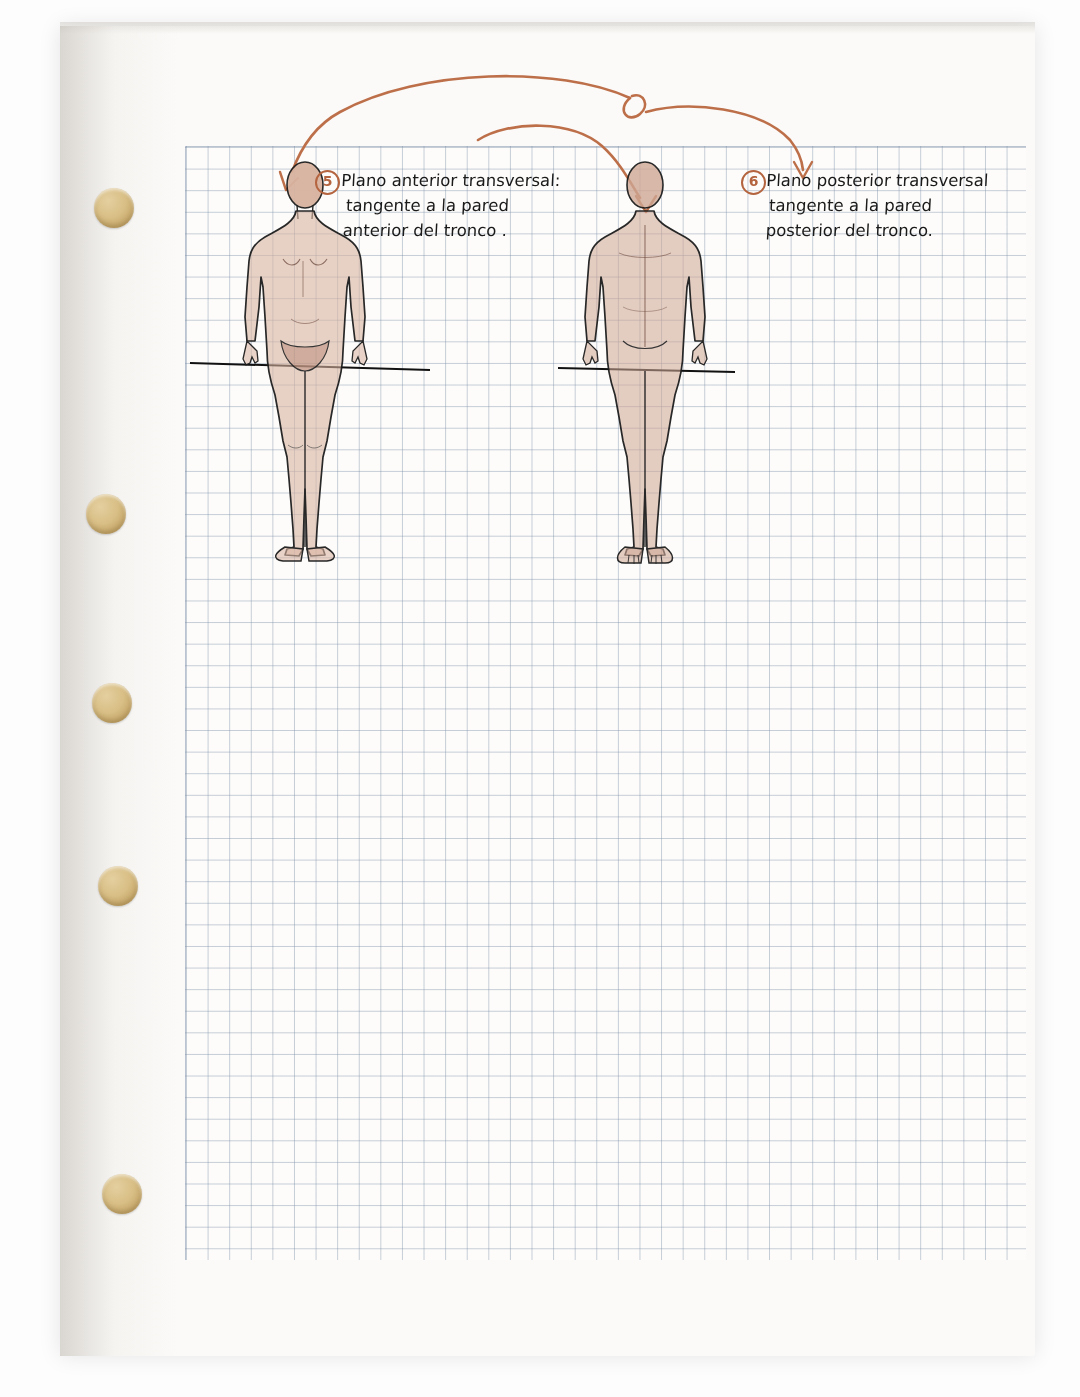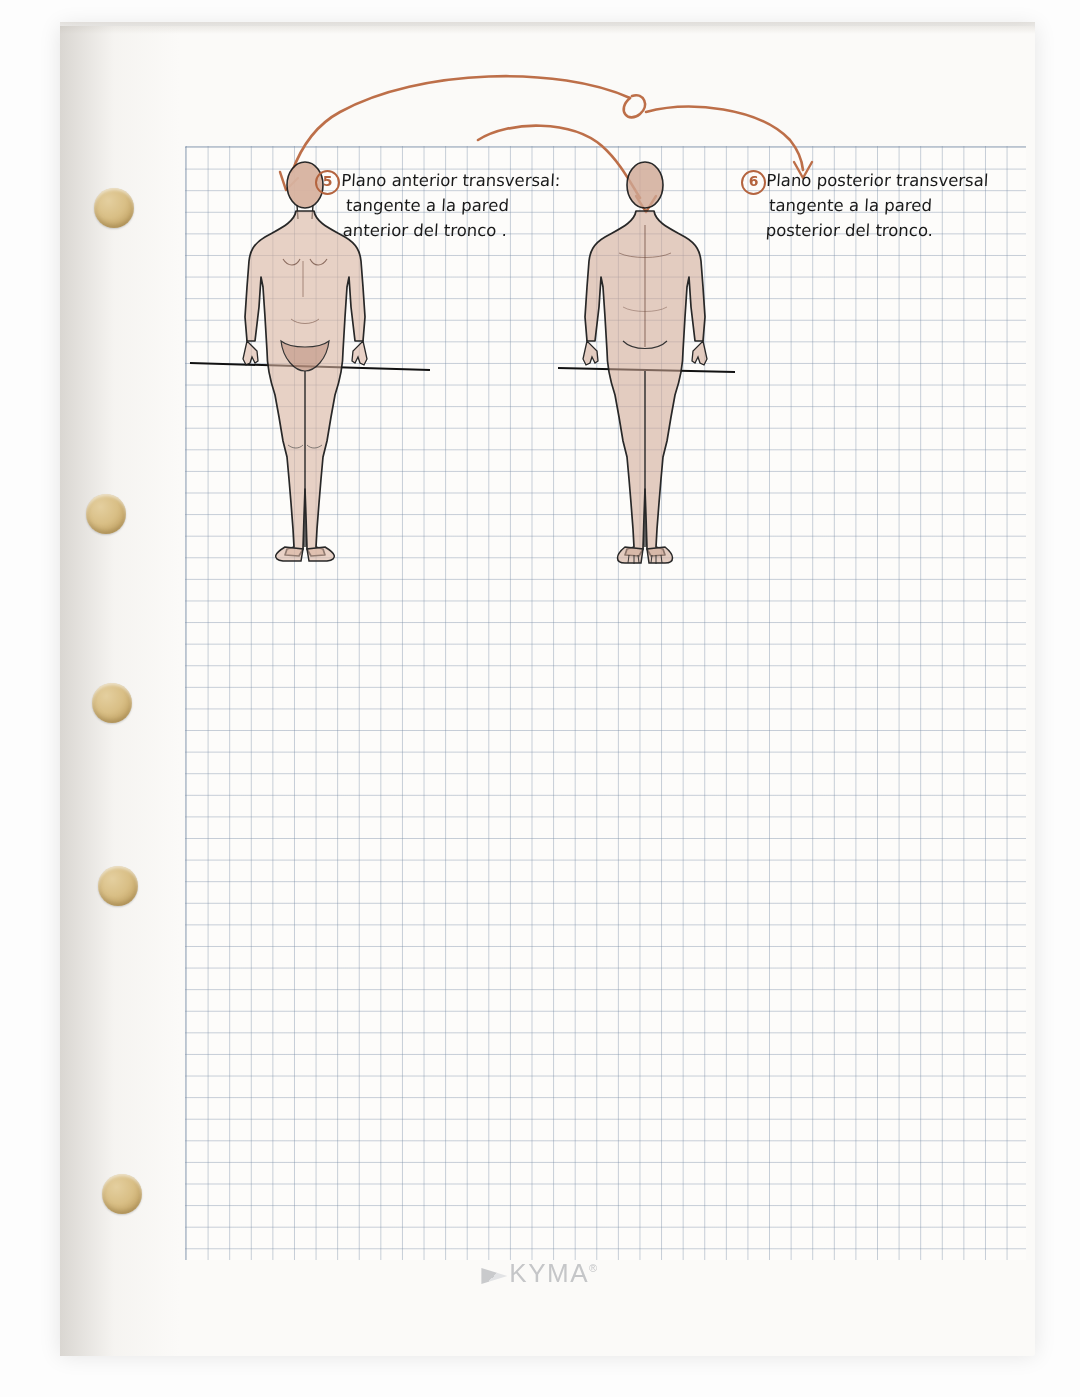--- a/index.html
+++ b/index.html
@@ -235,17 +235,14 @@
     <span class="line" style="margin-left:4px;">anterior del tronco .</span>
   </div>
 
   <div class="num-badge" style="left:741px; top:170px;">6</div>
   <div class="note-block" style="left:765px; top:168px;">
     <span class="line">Plano posterior transversal</span>
     <span class="line" style="margin-left:4px;">tangente a la pared</span>
     <span class="line" style="margin-left:2px;">posterior del tronco.</span>
   </div>
 
-  <div class="logo">
-    <span class="mark"></span><span>KYMA</span><span class="reg">®</span>
-  </div>
 
 </div>
 
 </body></html>

